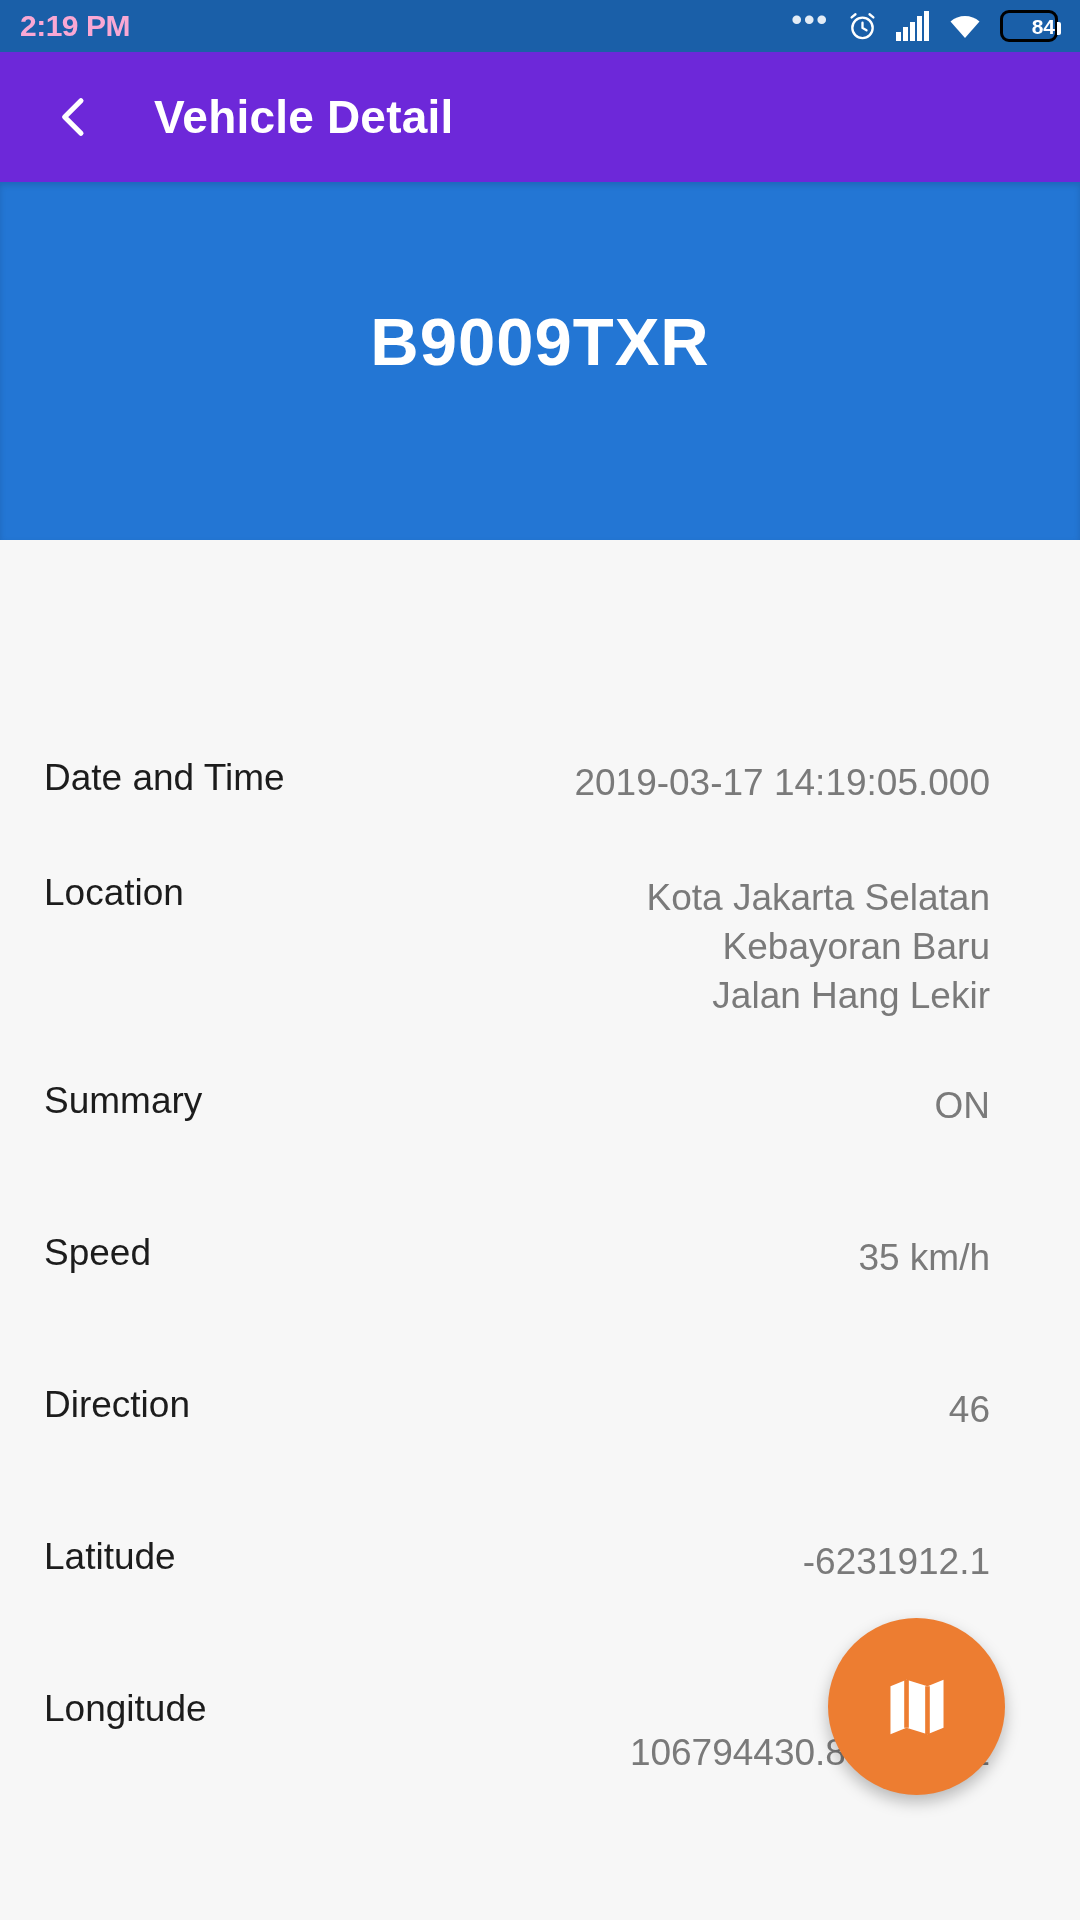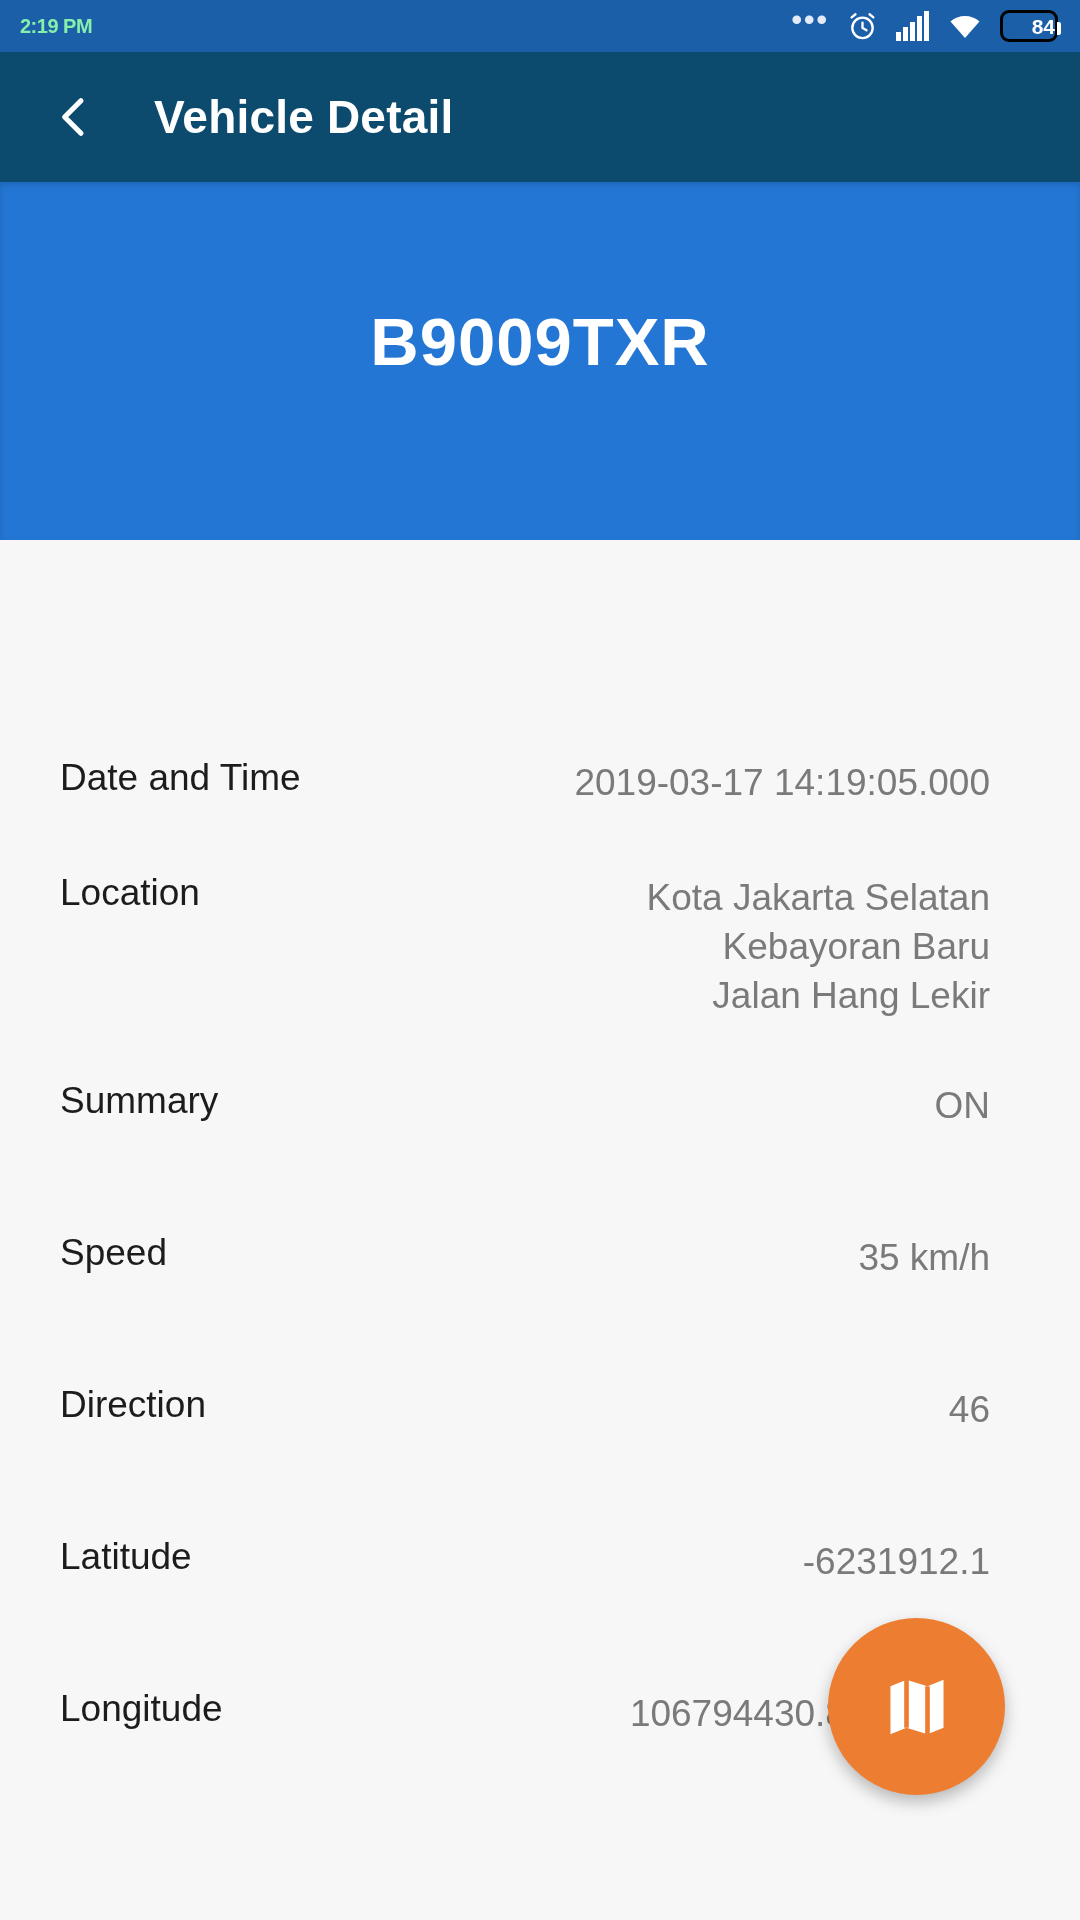--- a/index.html
+++ b/index.html
@@ -11,21 +11,21 @@
   }
   .screen { position:relative; width:1080px; height:1920px; background:#F7F7F7; }
 
   
   .statusbar {
     position:absolute; top:0; left:0; width:1080px; height:52px;
     background:#1A5FA8; display:flex; align-items:center;
     padding:0 22px 0 20px;
   }
   .status-time {
-    color:#86efac; font-size:20px; font-weight:bold;
+    color:#f9a8d4; font-size:30px; font-weight:bold;
     letter-spacing:-0.5px; line-height:1;
   }
   .status-right {
     margin-left:auto; display:flex; align-items:center; gap:17px;
   }
   .st-dots {
     color:#E3ECF6; font-size:30px; font-weight:bold;
     line-height:0.4; letter-spacing:2px; position:relative; top:-6px;
   }
   .ic { display:block; }
@@ -35,21 +35,21 @@
   }
   .battery::after{
     content:""; position:absolute; right:-6px; top:9px;
     width:4px; height:13px; background:#FFFFFF; border-radius:0 2px 2px 0;
   }
   .battery span { color:#FFFFFF; font-size:21px; font-weight:bold; line-height:1; }
 
   
   .appbar {
     position:absolute; top:52px; left:0; width:1080px; height:130px;
-    background:#0c4a6e; display:flex; align-items:center;
+    background:#6d28d9; display:flex; align-items:center;
   }
   .back-btn {
     width:96px; height:96px; margin-left:26px;
     display:flex; align-items:center; justify-content:center; cursor:pointer;
   }
   .appbar-title {
     color:#FFFFFF; font-size:46px; font-weight:bold; margin-left:32px;
     letter-spacing:0.2px;
   }
 
@@ -80,36 +80,36 @@
     height:6px; background:#E8833A; border-radius:3px;
   }
   .tab-summary { width:246px; margin-left:118px; }
   .tab-position { width:206px; margin-left:36px; }
   .tab-status  { width:180px; margin-left:40px; }
 
   
   .rows { position:absolute; top:715px; left:0; width:1080px; }
   .row {
     display:flex; align-items:flex-start;
-    padding:0 90px 0 60px;
+    padding:0 90px 0 44px;
   }
   .row .label {
     font-size:37px; color:#1C1C1C; line-height:1.05; white-space:nowrap;
   }
   .row .value {
     margin-left:auto; font-size:37px; color:#7A7A7A;
     text-align:right; line-height:1.32; white-space:pre-line;
   }
   .r-datetime   { height:115px; padding-top:44px; }
   .r-location   { height:230px; padding-top:44px; }
   .r-engine     { height:152px; padding-top:22px; }
   .r-speed      { height:152px; padding-top:22px; }
   .r-direction  { height:152px; padding-top:22px;gap:15px; }
   .r-latitude   { height:152px; padding-top:22px; }
-  .r-longitude  { height:152px; padding-top:22px; }
+  .r-longitude  { height:152px; padding-top:22px;flex-direction:column; }
 
   
   .fab {
     position:absolute; left:828px; top:1618px; width:177px; height:177px;
     border-radius:50%; background:#ED7D31;
     display:flex; align-items:center; justify-content:center;
     box-shadow:0 7px 16px rgba(0,0,0,0.26); cursor:pointer; z-index:5;
   }
 </style>
 </head>

